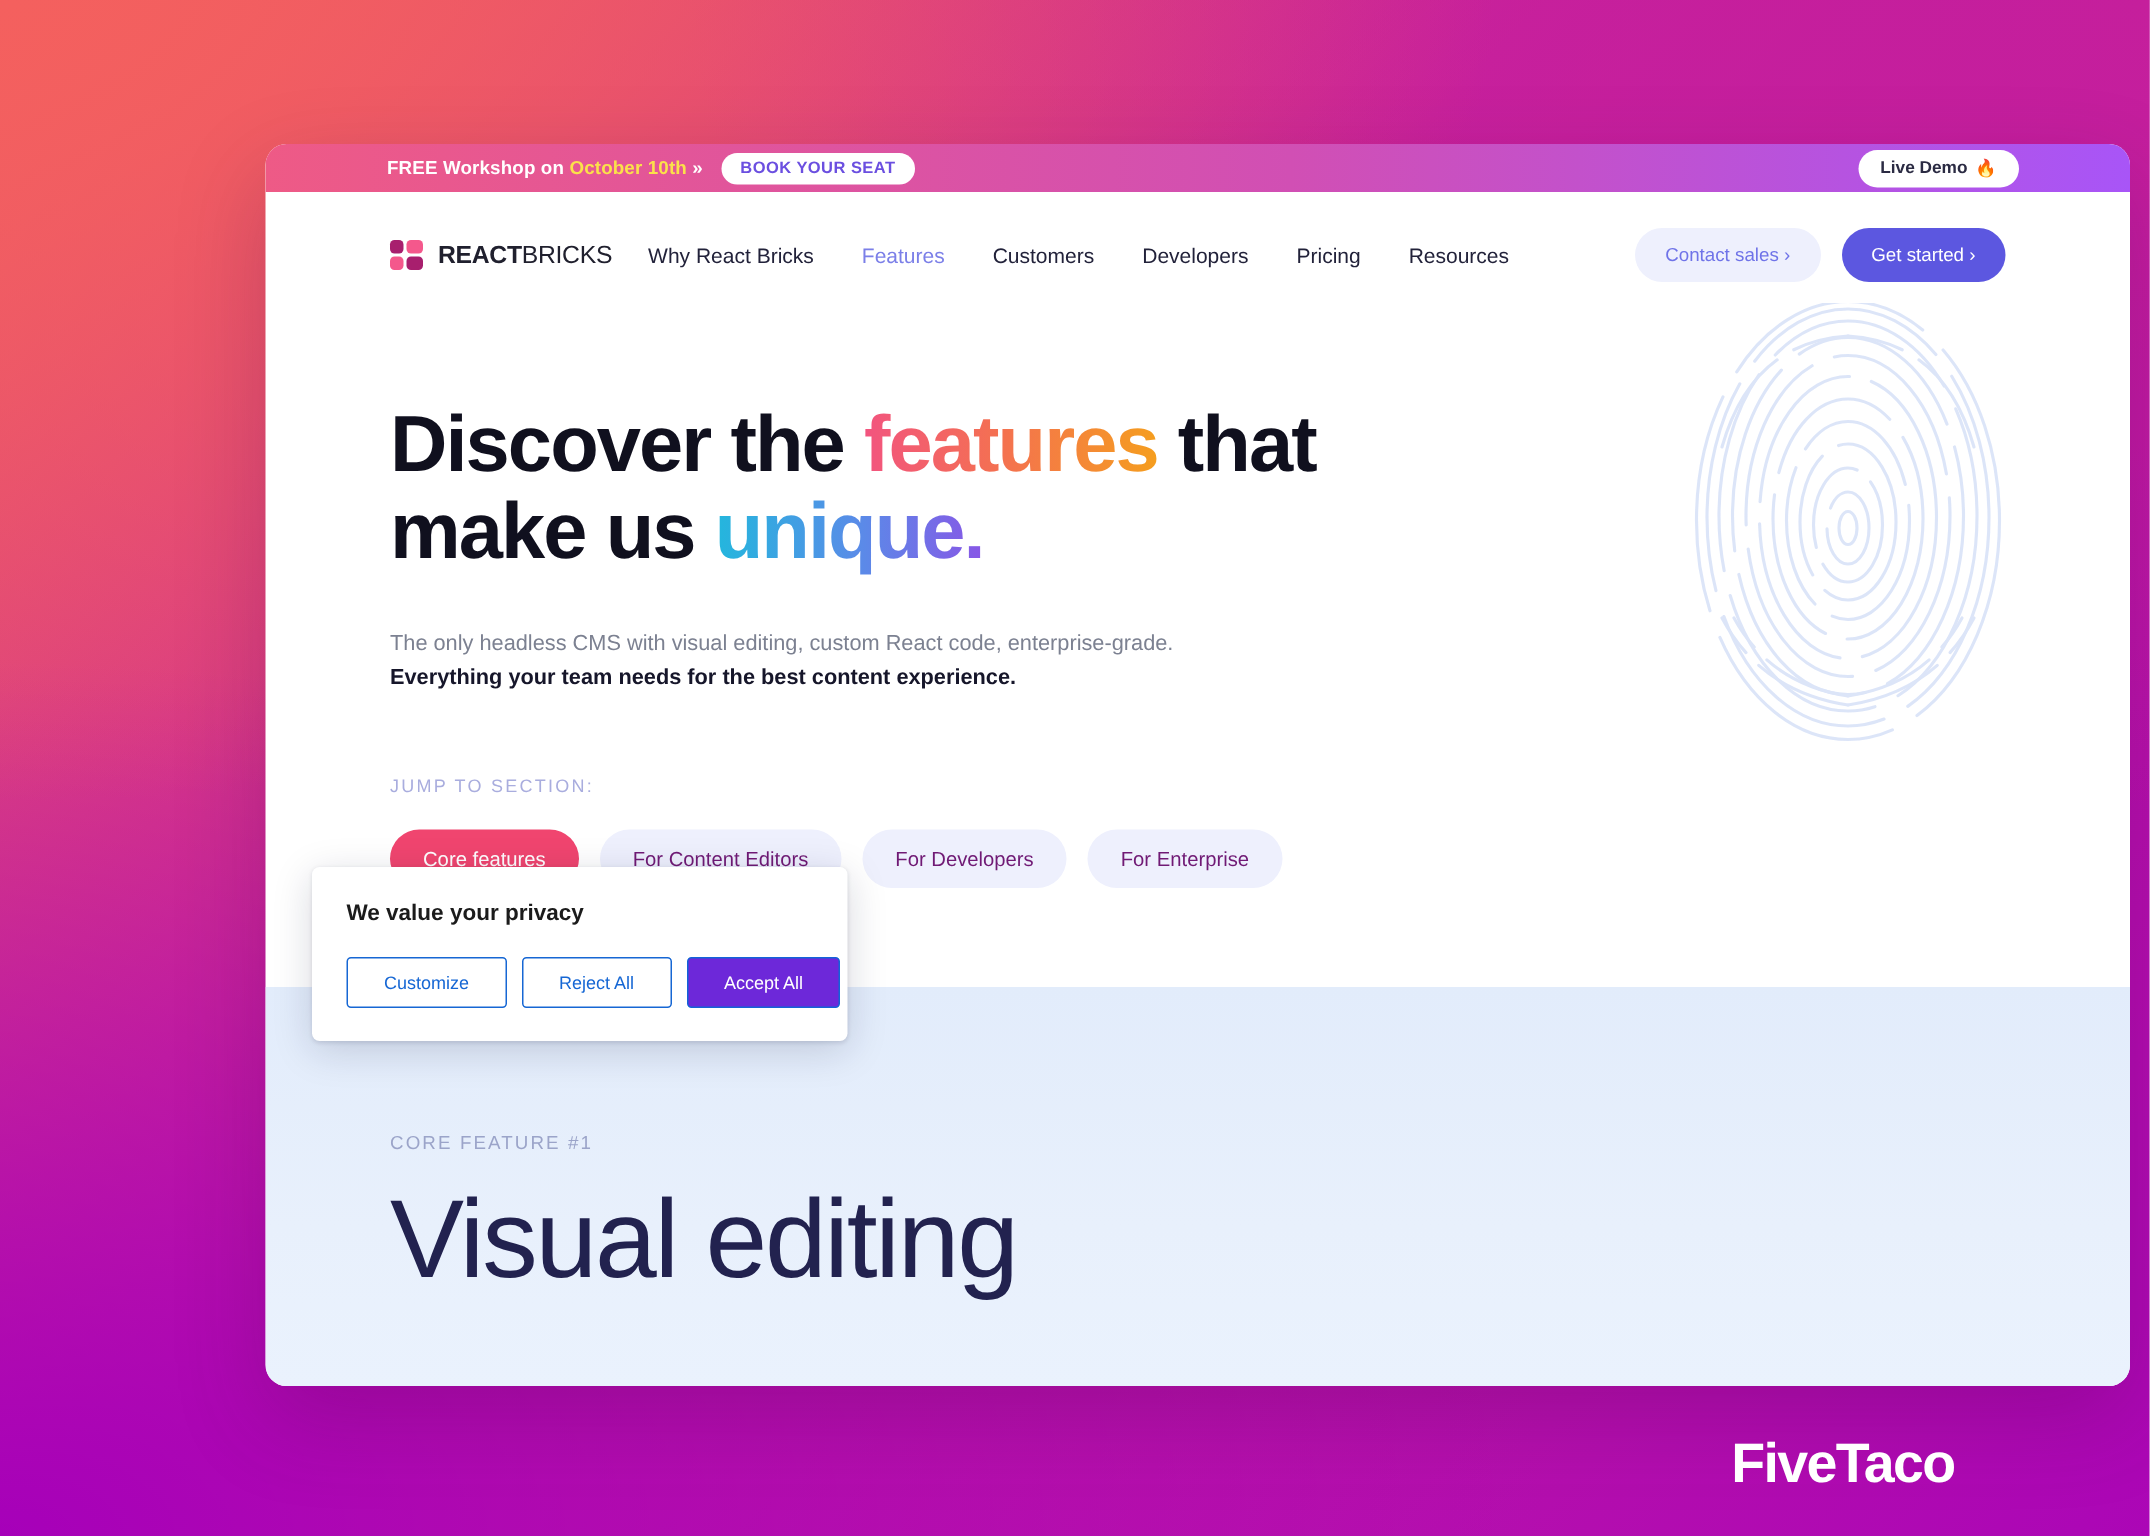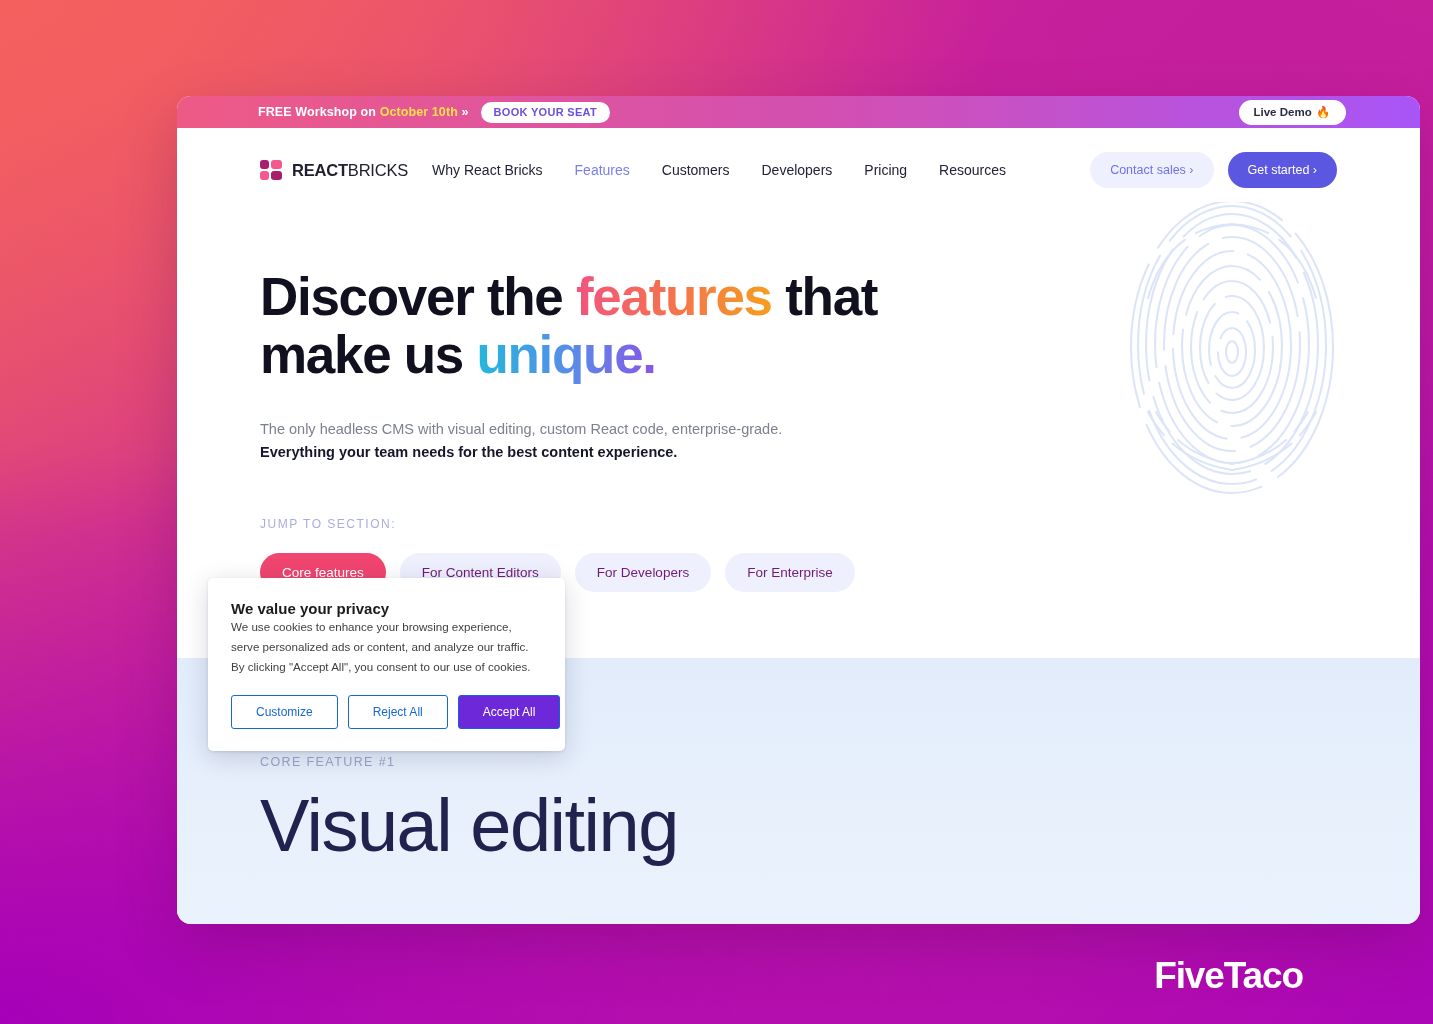--- a/index.html
+++ b/index.html
@@ -244,21 +244,21 @@
     background: #ffffff;
     border-radius: 5px;
     box-shadow: 0 6px 26px rgba(20,25,60,.17), 0 1px 3px rgba(20,25,60,.12);
     padding: 22px 22px 22px 23px;
     z-index: 40;
   }
   .cookie-title {
     font-size: 15px;
     font-weight: bold;
     color: #1b1b1b;
-    margin-bottom: 0;
+    margin-bottom: 21px;
   }
   .cookie-body {
     font-size: 11.6px;
     line-height: 1.72;
     color: #3f3f40;
     margin-bottom: 18px;
   }
   .cookie-actions { display: flex; gap: 10px; }
   .ck-btn {
     flex: 1;
@@ -366,21 +366,20 @@
   </section>
 
   <section class="feature-sec">
     <div class="feature-kicker">CORE FEATURE #1</div>
     <div class="feature-title">Visual editing</div>
   </section>
 </div>
 
 <div class="cookie">
   <div class="cookie-title">We value your privacy</div>
-  <div class="cookie-body">We use cookies to enhance your browsing experience, serve personalized ads or content, and analyze our traffic. By clicking "Accept All", you consent to our use of cookies.</div>
   <div class="cookie-actions">
     <button class="ck-btn ck-outline">Customize</button>
     <button class="ck-btn ck-outline">Reject All</button>
     <button class="ck-btn ck-solid">Accept All</button>
   </div>
 </div>
 
 <div class="watermark">FiveTaco</div>
 
 </body></html>

